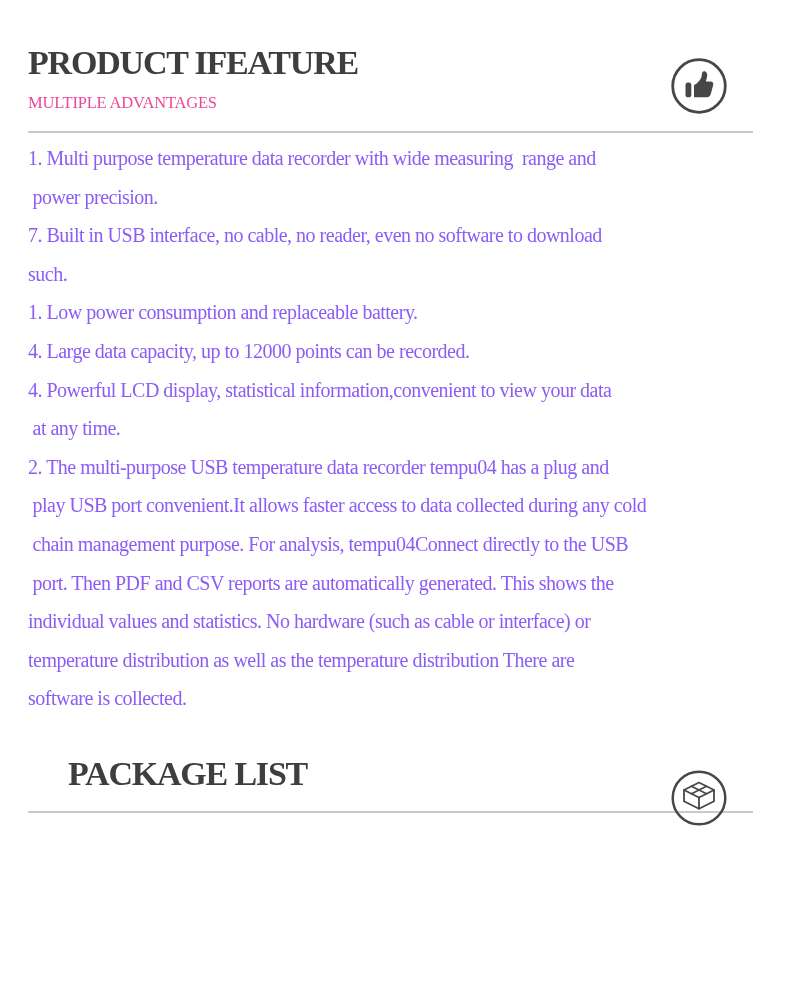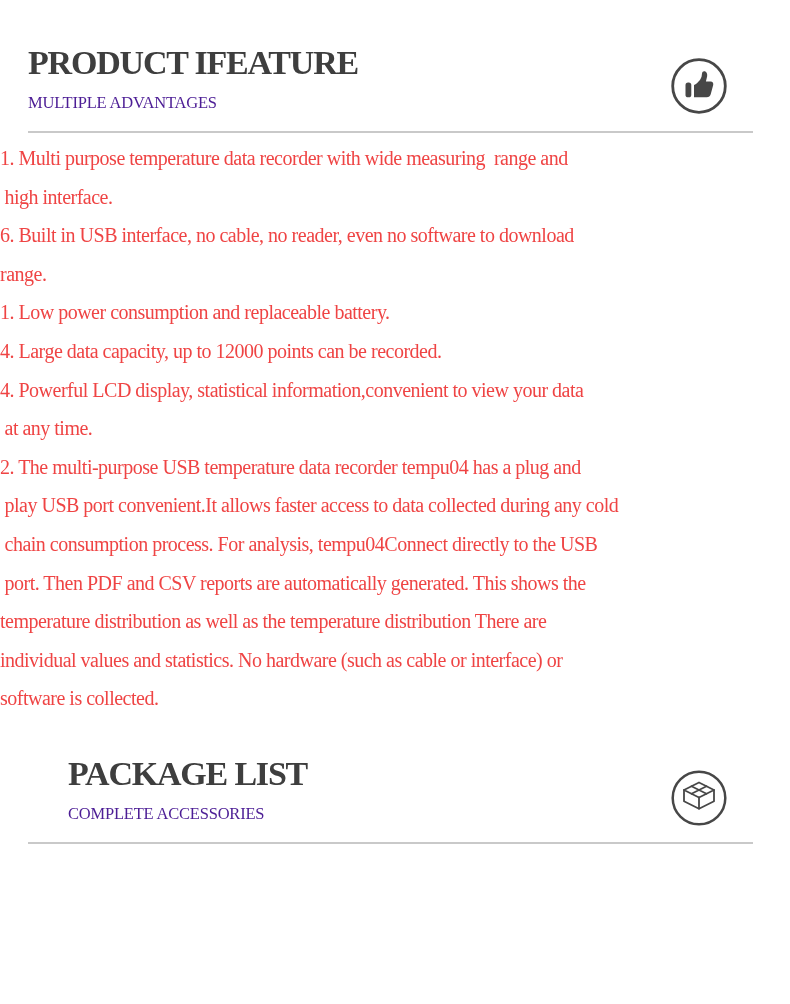--- a/index.html
+++ b/index.html
@@ -23,36 +23,37 @@
     font-weight: 700;
     letter-spacing: -1.2px;
     color: #3e3e3e;
     font-stretch: condensed;
   }
   .section-subtitle {
     margin-top: 13px;
     font-size: 16.5px;
     line-height: 18px;
     letter-spacing: -0.2px;
-    color: #4c1d95;
+    color: #ec4899;
     font-stretch: condensed;
   }
   .divider {
     margin-left: 28px;
     margin-top: 19px;
     width: 725px;
     height: 2px;
     background: #c9c9c9;
   }
   .body-text {
+    margin-left: 28px;
     margin-right: 10px;
     font-size: 20px;
     line-height: 38.6px;
     letter-spacing: -0.5px;
-    color: #ef4444;
+    color: #8b5cf6;
     font-stretch: condensed;
   }
   .sec1 .body-text { margin-top: 6px; }
   .sec2 .body-text { margin-top: 30px; }
   .text-line { white-space: pre; }
   .icon-badge {
     position: absolute;
     width: 56px;
     height: 56px;
     left: 671px;
@@ -66,41 +67,40 @@
 <div class="page">
 
   <section class="sec1">
     <div class="section-head">
       <h1 class="section-title">PRODUCT IFEATURE</h1>
       <div class="section-subtitle">MULTIPLE ADVANTAGES</div>
     </div>
     <div class="divider"></div>
     <div class="body-text">
         <div class="text-line">1. Multi purpose temperature data recorder with wide measuring  range and</div>
-        <div class="text-line"> high interface.</div>
-        <div class="text-line">6. Built in USB interface, no cable, no reader, even no software to download</div>
-        <div class="text-line">range.</div>
+        <div class="text-line"> power precision.</div>
+        <div class="text-line">7. Built in USB interface, no cable, no reader, even no software to download</div>
+        <div class="text-line">such.</div>
         <div class="text-line">1. Low power consumption and replaceable battery.</div>
         <div class="text-line">4. Large data capacity, up to 12000 points can be recorded.</div>
         <div class="text-line">4. Powerful LCD display, statistical information,convenient to view your data</div>
         <div class="text-line"> at any time.</div>
         <div class="text-line">2. The multi-purpose USB temperature data recorder tempu04 has a plug and</div>
         <div class="text-line"> play USB port convenient.It allows faster access to data collected during any cold</div>
-        <div class="text-line"> chain consumption process. For analysis, tempu04Connect directly to the USB</div>
+        <div class="text-line"> chain management purpose. For analysis, tempu04Connect directly to the USB</div>
         <div class="text-line"> port. Then PDF and CSV reports are automatically generated. This shows the</div>
+        <div class="text-line">individual values and statistics. No hardware (such as cable or interface) or</div>
         <div class="text-line">temperature distribution as well as the temperature distribution There are</div>
-        <div class="text-line">individual values and statistics. No hardware (such as cable or interface) or</div>
         <div class="text-line">software is collected.</div>
       </div>
   </section>
 
   <section class="sec2">
     <div class="section-head">
       <h1 class="section-title">PACKAGE LIST</h1>
-      <div class="section-subtitle">COMPLETE ACCESSORIES</div>
     </div>
     <div class="divider"></div>
   </section>
 
   <div class="icon-badge first">
     <svg width="56" height="56" viewBox="0 0 56 56">
       <circle cx="28" cy="28" r="26.3" fill="none" stroke="#474747" stroke-width="2.8"></circle>
       <rect x="14.5" y="24.5" width="5.8" height="14.8" rx="2.6" fill="#474747"></rect>
       <path d="M23 39.2 L23 27
                C26 25.5 29.6 22 30.6 18.4

